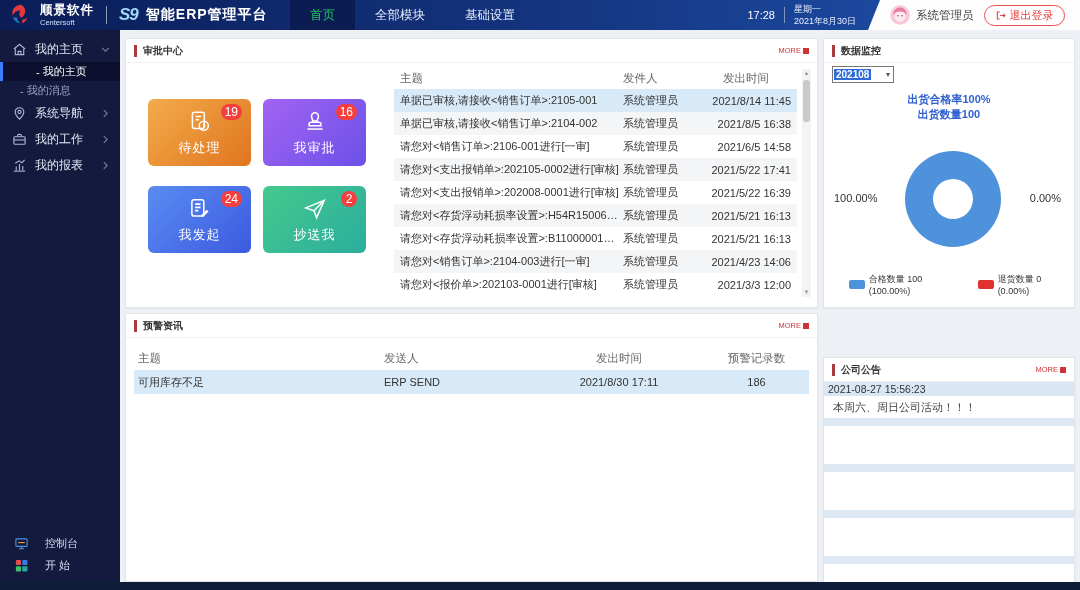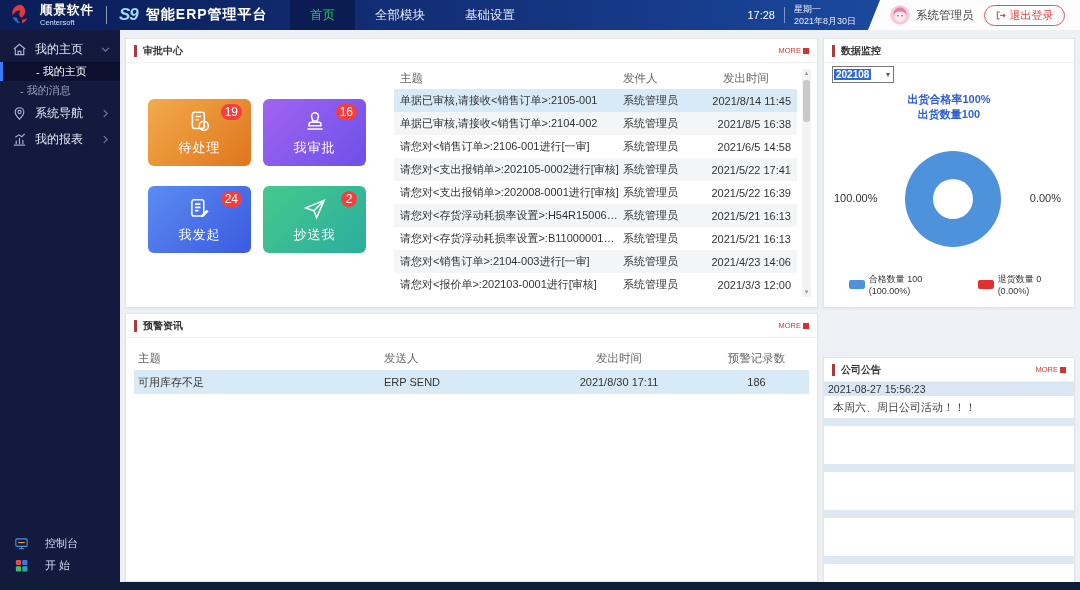--- a/index.html
+++ b/index.html
@@ -196,20 +196,31 @@
         <path d="M8 1.8A4.6 4.6 0 0 0 3.4 6.4C3.4 9.5 8 14 8 14s4.6-4.5 4.6-7.6A4.6 4.6 0 0 0 8 1.8z"></path>
           <circle cx="8" cy="6.4" r="1.7"></circle>
       </svg>
       <span>系统导航</span>
       <svg class="ga ic" width="9" height="9" viewBox="0 0 8 8" fill="none" stroke="#8b95bd">
           <path d="M2.5 1l3 3-3 3"></path>
         </svg>
     </div>
     <div class="sd-group">
       <svg class="gi ic" viewBox="0 0 16 16" fill="none" stroke="#aab5d8" stroke-width="1.2">
+        <rect x="2" y="5" width="12" height="8" rx="1"></rect>
+          <path d="M6 5V3.8A1.3 1.3 0 0 1 7.3 2.5h1.4A1.3 1.3 0 0 1 10 3.8V5"></path>
+          <path d="M2 8.5h12"></path>
+      </svg>
+      <span>我的工作</span>
+      <svg class="ga ic" width="9" height="9" viewBox="0 0 8 8" fill="none" stroke="#8b95bd">
+          <path d="M2.5 1l3 3-3 3"></path>
+        </svg>
+    </div>
+    <div class="sd-group">
+      <svg class="gi ic" viewBox="0 0 16 16" fill="none" stroke="#aab5d8" stroke-width="1.2">
         <path d="M2 14h12"></path>
           <path d="M4.5 13V9M8 13V6.5M11.5 13V8.5"></path>
           <path d="M3.5 5.5l4-2.5 3 2 3-3"></path>
       </svg>
       <span>我的报表</span>
       <svg class="ga ic" width="9" height="9" viewBox="0 0 8 8" fill="none" stroke="#8b95bd">
           <path d="M2.5 1l3 3-3 3"></path>
         </svg>
     </div>
 

